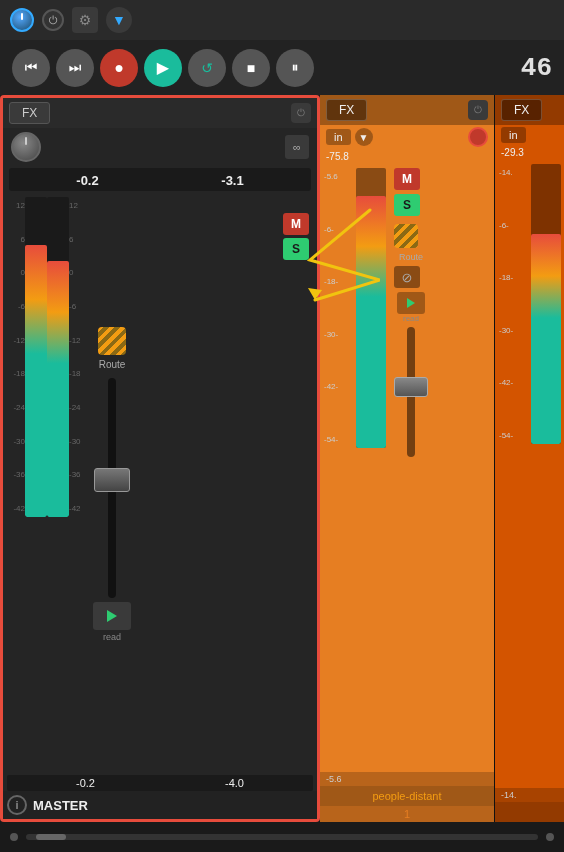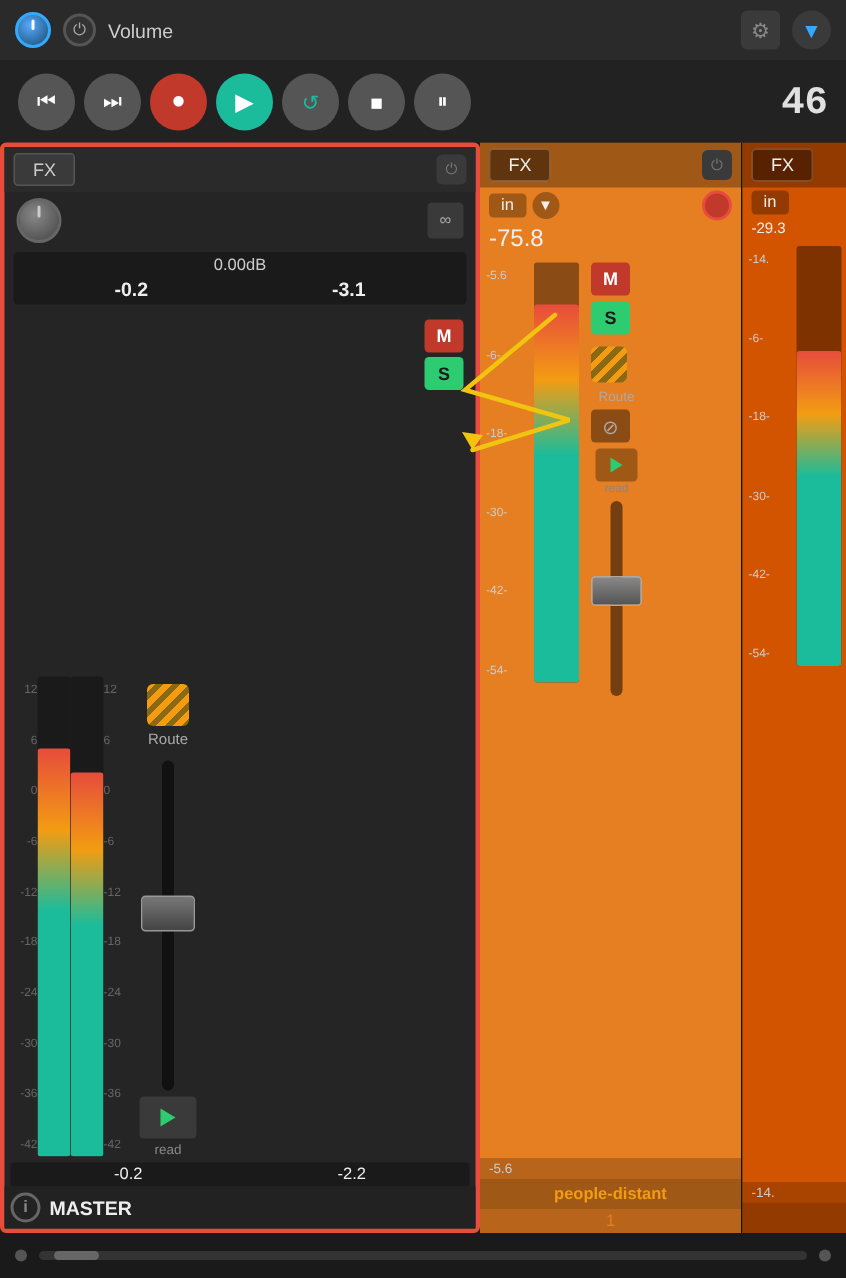--- a/index.html
+++ b/index.html
@@ -214,21 +214,20 @@
       cursor: pointer;
     }
 
     
     .fader-section {
       display: flex;
       flex: 1;
       padding: 4px;
       gap: 0;
       position: relative;
-      align-items: flex-end;
     }
 
     .vu-meter {
       width: 22px;
       height: 320px;
       background: #1a1a1a;
       border-radius: 2px;
       position: relative;
       overflow: hidden;
       display: flex;
@@ -399,21 +398,20 @@
       position: absolute;
       left: 10px;
     }
   </style>
 </head>
 <body>
 
 <div class="top-bar">
   <div class="volume-knob"></div>
   <div class="power-btn">⏻</div>
-  <span class="top-bar-label">Volume</span>
   <div class="gear-icon">
     <span>⚙</span>
   </div>
   <div class="arrow-icon">
     <span>▼</span>
   </div>
 </div>
 
 <div class="transport-bar">
   <button class="trans-btn dark">⏮</button>
@@ -436,21 +434,20 @@
         <div class="power-small">⏻</div>
       </div>
     </div>
 
     <div class="knob-row">
       <div class="knob"></div>
       <div class="link-btn">∞</div>
     </div>
 
     <div class="level-display">
-      <div class="level-db">0.00dB</div>
       <div class="level-values">
         <span>-0.2</span>
         <span>-3.1</span>
       </div>
     </div>
 
     <div style="position: absolute; right: 8px; top: 115px; display: flex; flex-direction: column; gap: 3px;">
       <button class="m-btn">M</button>
       <button class="s-btn">S</button>
     </div>
@@ -504,21 +501,21 @@
         <div style="margin-top: 4px; display: flex; align-items: center; justify-content: center; width: 38px; height: 28px; background: #3a3a3a; border-radius: 3px;">
           <div style="width: 0; height: 0; border-left: 10px solid #2ecc71; border-top: 6px solid transparent; border-bottom: 6px solid transparent;"></div>
         </div>
         <div style="color: #888; font-size: 9px; margin-top: 2px;">read</div>
       </div>
 
     </div>
 
     <div style="display: flex; justify-content: space-around; padding: 2px 4px; color: #eee; font-size: 11px; background: #1a1a1a; margin: 0 4px; border-radius: 2px;">
       <span>-0.2</span>
-      <span>-2.2</span>
+      <span>-4.0</span>
     </div>
 
     <div class="channel-label">
       <div class="info-btn">i</div>
       <span>MASTER</span>
     </div>
 
   </div>
 
   <div class="right-channels">
@@ -529,21 +526,21 @@
         <button class="right-fx-btn">FX</button>
         <div class="power-small" style="margin-left: auto;">⏻</div>
       </div>
 
       <div class="in-row">
         <div class="in-label">in</div>
         <div class="dropdown-arrow">▼</div>
         <div class="record-dot"></div>
       </div>
 
-      <div style="padding: 2px 6px; color: #eee; font-size: 16px;">
+      <div style="padding: 2px 6px; color: #eee; font-size: 10px;">
         <span>-75.8</span>
       </div>
 
       <div class="right-vu-area">
 
         <div style="display: flex; flex-direction: column; justify-content: space-between; color: #ccc; font-size: 8px; width: 28px; height: 280px; padding: 4px 0;">
           <span>-5.6</span>
           <span>-6-</span>
           <span>-18-</span>
           <span>-30-</span>
@@ -580,21 +577,21 @@
           </div>
 
         </div>
 
       </div>
 
       <div style="padding: 2px 6px; color: #ccc; font-size: 9px; background: rgba(0,0,0,0.2);">
         <span>-5.6</span>
       </div>
 
-      <div style="background: rgba(0,0,0,0.3); text-align: center; padding: 4px; color: #f39c12; font-size: 11px; font-weight: bold;">people-distant</div>
+      <div style="background: rgba(0,0,0,0.3); text-align: center; padding: 4px; color: #f39c12; font-size: 11px; font-weight: normal;">people-distant</div>
 
       <div style="background: rgba(0,0,0,0.2); text-align: center; padding: 2px; color: #e67e22; font-size: 11px;">1</div>
 
     </div>
 
     <div class="right-channel second">
 
       <div class="right-fx-row">
         <button class="right-fx-btn">FX</button>
 

